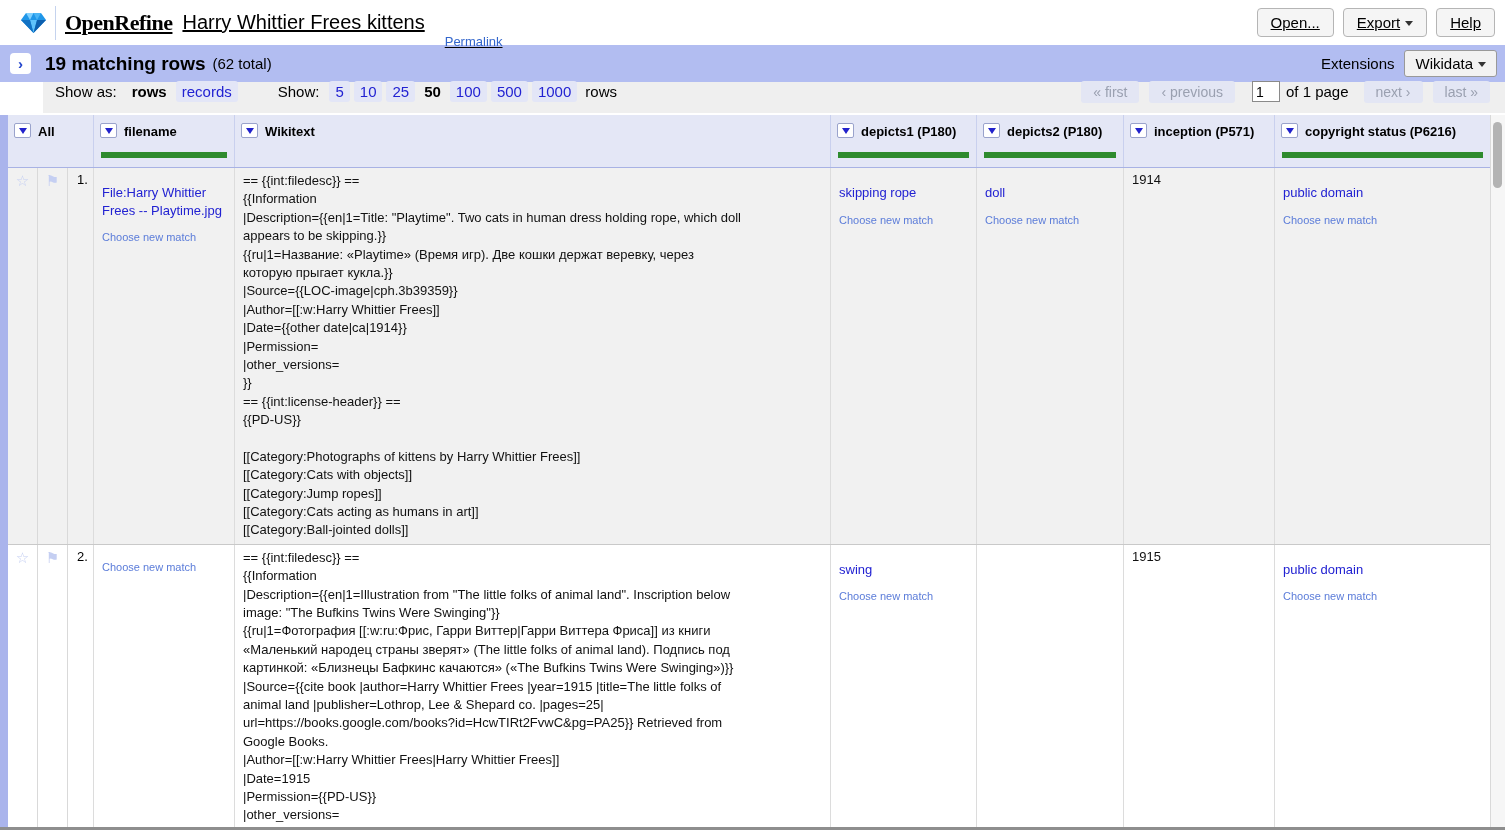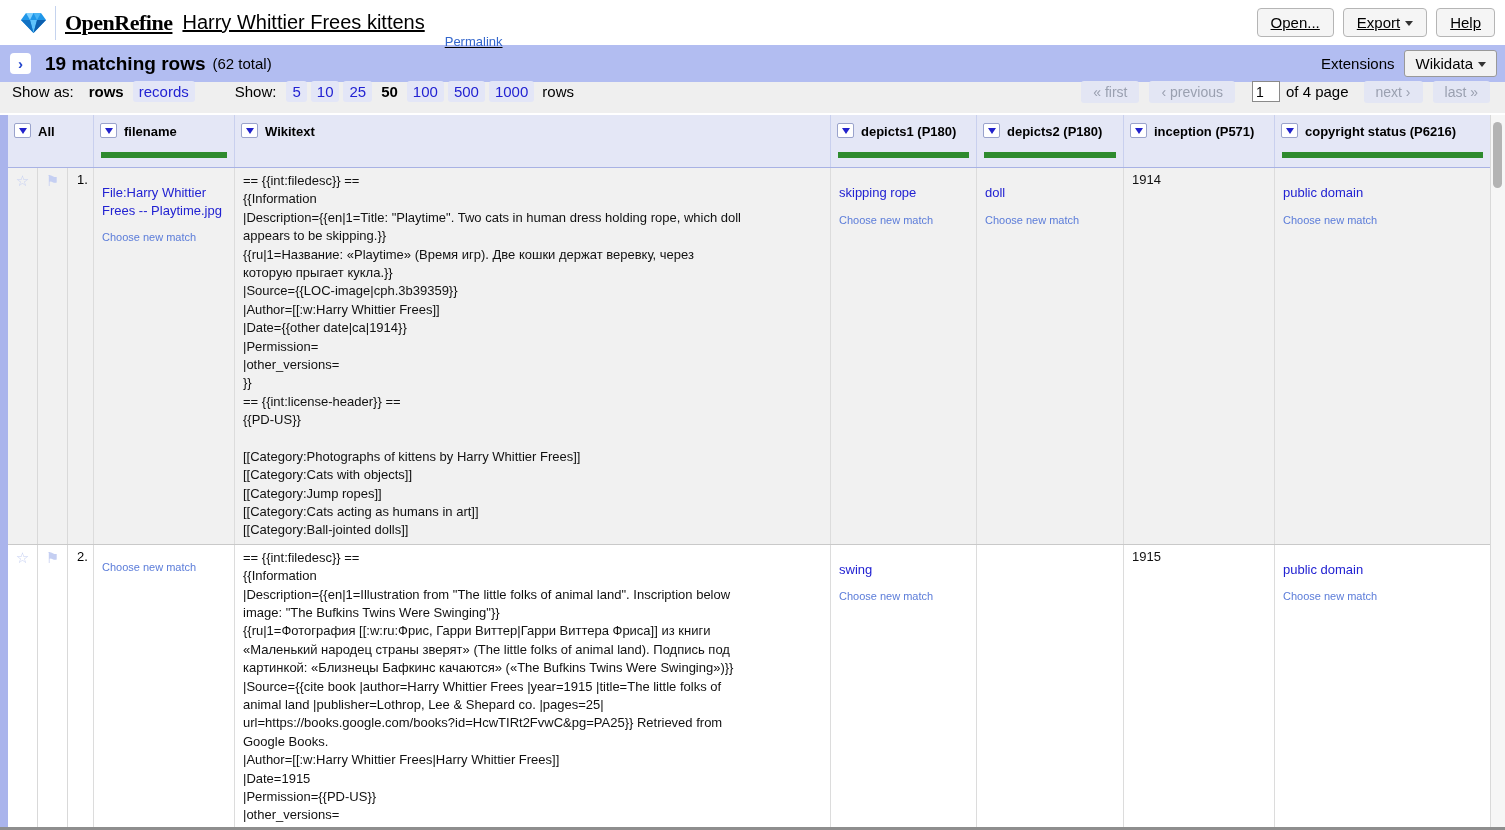--- a/index.html
+++ b/index.html
@@ -25,21 +25,21 @@
     display:flex; align-items:center; justify-content:center; color:#2244cc; font-weight:bold;
     font-size:15px; cursor:pointer; }
   .match-count { font-size:19px; font-weight:bold; margin-right:7px; }
   .total-count { font-size:15px; }
   .bluebar-spacer { flex:1; }
   .ext-label { font-size:15px; margin-right:10px; }
   .ext-btn { font-size:15px; background:#f2f2f2; border:1px solid #999; border-radius:3px;
     padding:4px 10px; white-space:nowrap; position:relative; z-index:2; }
 
   
-  .viewbar { height:31px; background:#efefef; display:flex; align-items:center; padding:0 10px 12px 12px; font-size:15px; }
+  .viewbar { height:31px; background:#efefef; display:flex; align-items:center; padding:0 10px 12px 12px; font-size:15px;margin-left:43px; }
   .vb-label { margin-right:8px; }
   .pill-link { color:#2222d2; background:#e3e6f7; border-radius:3px; padding:2px 6px; margin:0 2px;
     text-decoration:none; }
   .pill-sel { font-weight:bold; color:#000; padding:2px 5px; margin:0 2px; }
   .vb-gap { width:38px; }
   .vb-suffix { margin-left:6px; }
   .viewbar-spacer { flex:1; }
   .pg-btn { color:#9aa0b0; background:#e3e6f4; border-radius:3px; padding:3px 12px; margin:0 5px;
     font-size:14px; white-space:nowrap; }
   .page-input { width:28px; height:21px; border:1px solid #8a8a8a; font-size:14px; padding:1px 3px;
@@ -126,21 +126,21 @@
   <a class="pill-link" href="#">25</a>
   <span class="pill-sel">50</span>
   <a class="pill-link" href="#">100</a>
   <a class="pill-link" href="#">500</a>
   <a class="pill-link" href="#">1000</a>
   <span class="vb-suffix">rows</span>
   <div class="viewbar-spacer"></div>
   <span class="pg-btn">« first</span>
   <span class="pg-btn">‹ previous</span>
   <input class="page-input" value="1" style="">
-  <span class="of-page">of 4 page</span>
+  <span class="of-page">of 1 page</span>
   <span class="pg-btn">next ›</span>
   <span class="pg-btn">last »</span>
 </div>
 
 <div class="gapline"></div>
 
 <div class="tablewrap">
   <div class="left-strip"></div>
 
   <div class="grid-area">

